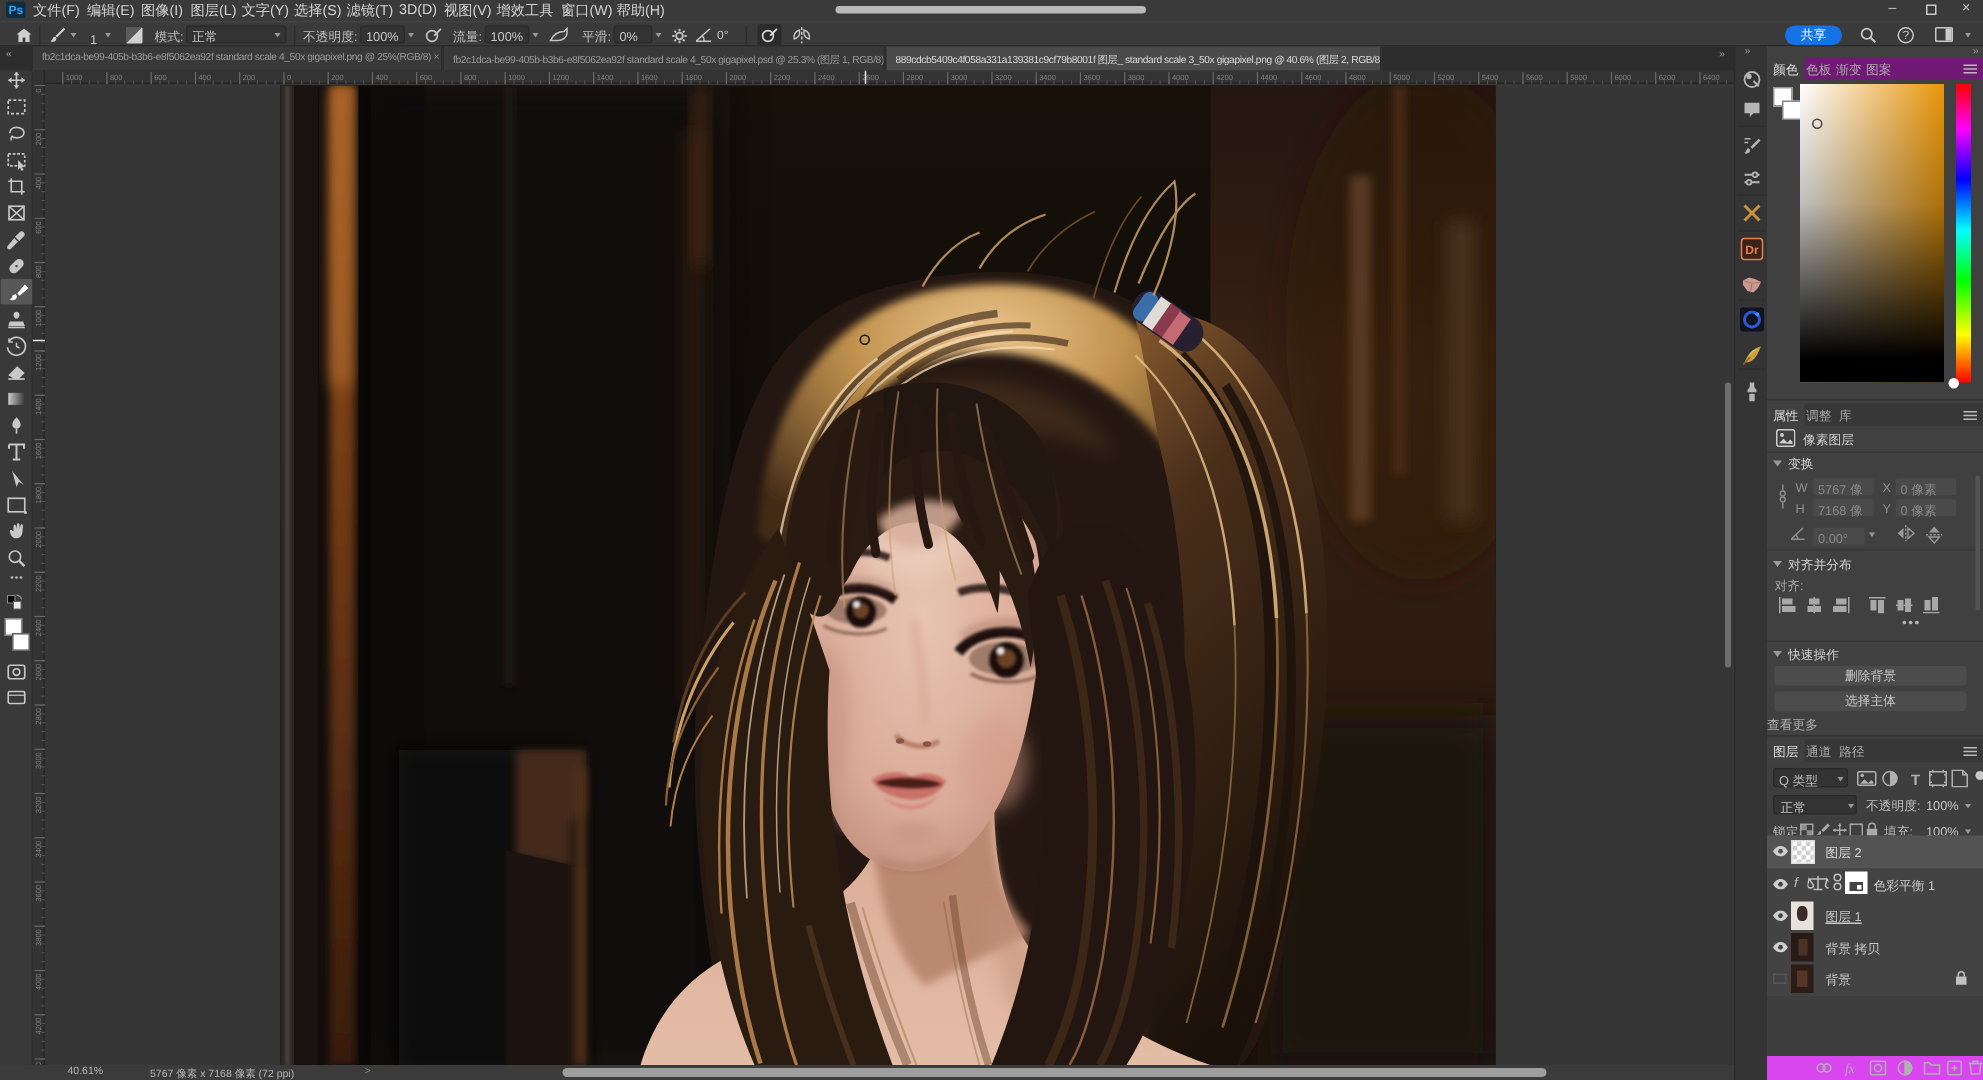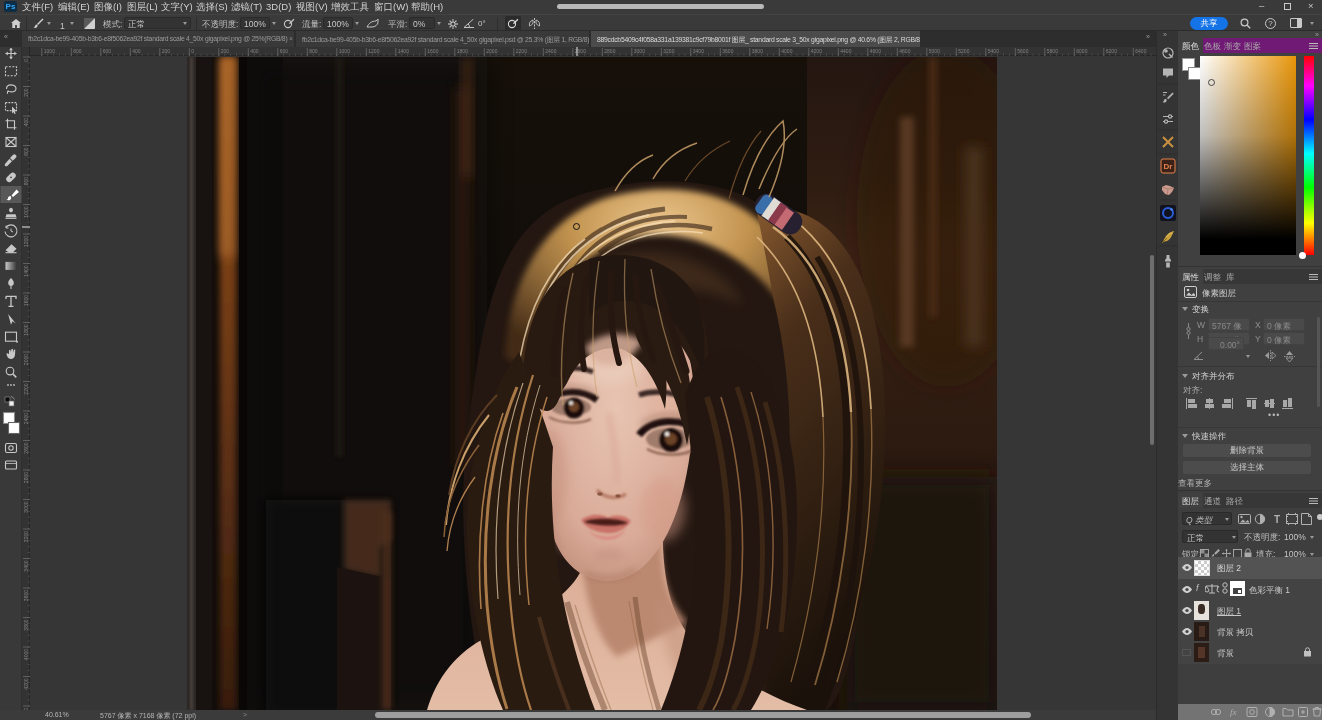--- a/index.html
+++ b/index.html
@@ -1050,21 +1050,21 @@
     <span class="lbl" style="left:77px;top:53px;color:#8f8f8f;">X</span>
     <div class="fld" style="left:85px;top:51px;width:42px;height:13px;background:#4a4a4a;border-color:#424242;color:#888;padding:2px 3px;">0 像素</div>
     <span class="lbl" style="left:19px;top:67px;color:#8f8f8f;">H</span>
     <div class="fld" style="left:30px;top:65px;width:42px;height:13px;background:#4a4a4a;border-color:#424242;color:#888;padding:2px 3px;">7168 像</div>
     <span class="lbl" style="left:77px;top:67px;color:#8f8f8f;">Y</span>
     <div class="fld" style="left:85px;top:65px;width:42px;height:13px;background:#4a4a4a;border-color:#424242;color:#888;padding:2px 3px;">0 像素</div>
     <svg class="abs" style="left:16px;top:84px;" width="11" height="9" viewBox="0 0 11 9">
         <path d="M0 8.5L8 1M0 8.5h9" stroke="#8f8f8f" stroke-width="1"></path>
         <path d="M4.5 8.5A4.5 4.5 0 0 0 3.4 5.6" stroke="#8f8f8f" fill="none"></path>
       </svg>
-    <div class="fld" style="left:30px;top:70px;width:36px;height:13px;background:#4a4a4a;border-color:#424242;color:#888;padding:2px 3px;text-align:right;">0.00°</div>
+    <div class="fld" style="left:30px;top:84px;width:36px;height:13px;background:#4a4a4a;border-color:#424242;color:#888;padding:2px 3px;">0.00°</div>
     <i class="tri" style="left:68px;top:88px;"></i>
     <svg class="abs" style="left:86px;top:83px;" width="13" height="11" viewBox="0 0 13 11">
         <path d="M6.5 0v11" stroke="#9a9a9a" stroke-width=".9" stroke-dasharray="1.5 1"></path>
         <path d="M5 2v7L1 5.5z" fill="#9a9a9a"></path>
         <path d="M8 2v7l4-3.5z" fill="none" stroke="#9a9a9a" stroke-width=".9"></path>
       </svg>
     <svg class="abs" style="left:106px;top:83px;" width="11" height="13" viewBox="0 0 11 13">
         <path d="M0 6.5h11" stroke="#9a9a9a" stroke-width=".9" stroke-dasharray="1.5 1"></path>
         <path d="M2 5H9L5.5 1z" fill="#9a9a9a"></path>
         <path d="M2 8h7l-3.5 4z" fill="none" stroke="#9a9a9a" stroke-width=".9"></path>
@@ -1118,21 +1118,21 @@
   </div>
 
   <div class="abs" id="layerspanel" style="left:0;top:459px;width:144px;height:230px;background:#3e3e3e;border-top:1px solid #333;">
     <div class="ptabs" style="top:2px;background:#373737;">
       <div class="t on" style="left:0;">图层</div>
       <div class="t" style="left:22px;">通道</div>
       <div class="t" style="left:44px;">路径</div>
     </div>
     <div class="abs" style="right:4px;top:7px;width:9px;height:1.2px;background:#bbb;box-shadow:0 2.5px #bbb,0 5px #bbb;"></div>
 
-    <div class="fld" style="left:4px;top:21px;width:50px;height:13px;padding:2px 3px;color:#bbb;font-style:italic;">Q 类型</div>
+    <div class="fld" style="left:4px;top:21px;width:50px;height:13px;padding:2px 3px;color:#bbb;">Q 类型</div>
     <i class="tri" style="left:47px;top:27px;"></i>
     <svg class="abs" style="left:60px;top:22px;" width="76" height="12" viewBox="0 0 76 12">
       <g fill="#b0b0b0">
         <rect x="0.5" y="1.5" width="12" height="9" rx="1" fill="none" stroke="#b0b0b0"></rect>
           <circle cx="3.5" cy="4" r="1.2"></circle>
           <path d="M2 9.5l3-3 2.5 2.5 2-2 1.5 1.5v1z"></path>
         <circle cx="22" cy="6" r="4.7" fill="none" stroke="#b0b0b0"></circle>
           <path d="M22 1.3A4.7 4.7 0 0 1 22 10.7z"></path>
         <text x="36" y="10" font-size="10" font-weight="bold" font-family="Liberation Sans">T</text>
         <g transform="translate(48,0)">
@@ -1232,21 +1232,21 @@
       <div class="abs" style="left:16px;top:86px;width:15px;height:19px;background:#2c1c16;">
           <div style="position:absolute;left:4px;top:4px;width:7px;height:11px;background:#553528;"></div>
         </div>
       <span class="abs" style="left:39px;top:91px;color:#c8c8c8;font-size:8.5px;">背景</span>
       <svg class="abs" style="left:125px;top:90px;" width="9" height="10" viewBox="0 0 9 10">
           <rect x="1" y="4" width="7" height="5.5" fill="#c0c0c0"></rect>
           <path d="M2.5 4V2.8a2 2 0 0 1 4 0V4" fill="none" stroke="#c0c0c0"></path>
         </svg>
     </div>
 
-    <div class="abs" style="left:0;top:213px;width:144px;height:17px;background:#737373;">
+    <div class="abs" style="left:0;top:213px;width:144px;height:17px;background:#d946ef;">
       <svg width="144" height="14" viewBox="0 0 144 14" style="margin-top:1px;">
         <g stroke="#b0b0b0" fill="none" stroke-width="1">
           <g transform="translate(38,7)">
               <circle cx="-2" r="2.6"></circle>
               <circle cx="2" r="2.6"></circle>
             </g>
           <text x="52" y="10" font-size="9" font-style="italic" fill="#b0b0b0" stroke="none" font-family="Liberation Serif">fx</text>
           <g transform="translate(74,7)">
               <rect x="-5" y="-4.5" width="10" height="9" rx="1"></rect>
               <circle r="2.4"></circle>

